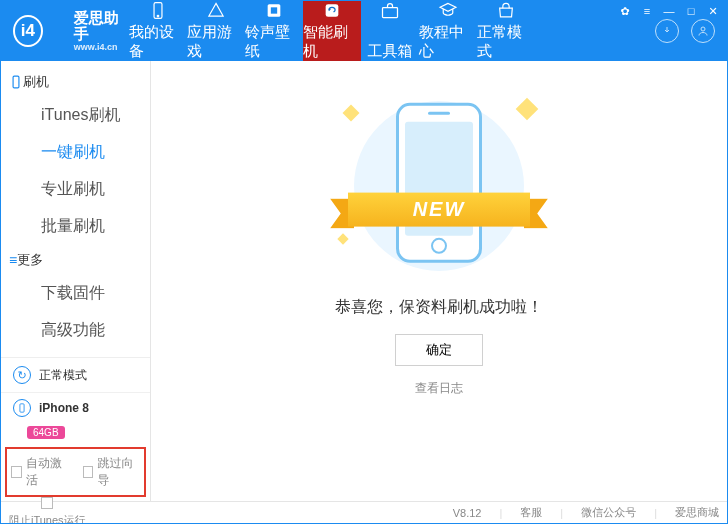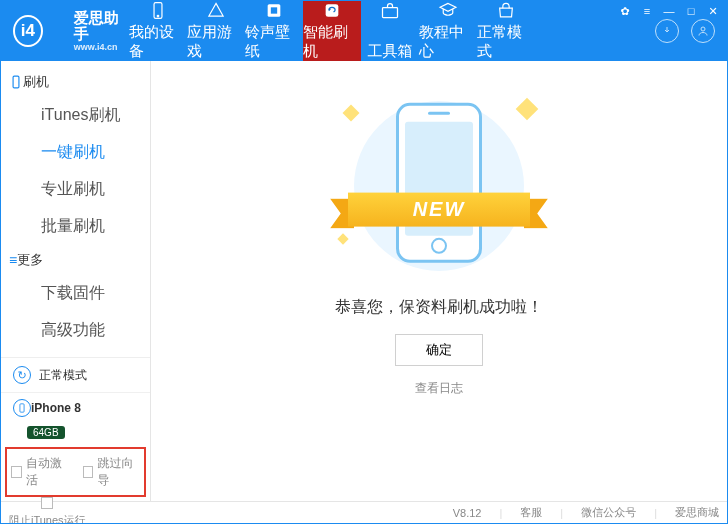--- a/index.html
+++ b/index.html
@@ -37,24 +37,24 @@
   .body { display:flex; height:calc(100% - 60px - 22px); }
   .sidebar { width:150px; border-right:1px solid #e5e5e5; padding-top:6px; position:relative; display:flex; flex-direction:column; }
   .sb-group-h { display:flex; align-items:center; padding:6px 8px; font-size:13px; color:#333; cursor:pointer;}
   .sb-group-h .mark { color:#1b8bf0; font-size:14px; display:inline-flex; align-items:center; }
   .sb-item { padding:8px 4px 8px 40px; font-size:16px; color:#555; cursor:pointer;}
   .sb-item.active { color:#1b8bf0; }
 
   .sb-bottom { margin-top:auto; border-top:1px solid #eee; }
   .mode-row { display:flex; align-items:center; gap:8px; padding:8px 12px; border-bottom:1px solid #f0f0f0; font-size:12px; color:#333;}
   .mode-row .cir { width:18px;height:18px;border-radius:50%;border:1.5px solid #1b8bf0;display:flex;align-items:center;justify-content:center;color:#1b8bf0;font-size:11px;}
-  .dev-row { display:flex; align-items:center; padding:6px 12px 8px; font-size:12px;}
+  .dev-row { display:flex; align-items:center; gap:8px; padding:6px 12px 8px; font-size:12px;}
   .dev-row .cir { width:18px;height:18px;border-radius:50%;border:1.5px solid #1b8bf0;display:flex;align-items:center;justify-content:center;color:#1b8bf0;font-size:10px;}
   .dev-name { font-weight:bold; color:#333; }
-  .badge { background:#14532d; color:#fff; font-size:10px; padding:1px 6px; border-radius:3px; margin-left:26px; display:inline-block;}
+  .badge { background:#ec4899; color:#fff; font-size:10px; padding:1px 6px; border-radius:3px; margin-left:26px; display:inline-block;}
 
   .opt-box { margin:4px; border:2px solid #e23b2e; padding:6px 4px; display:flex; gap:14px;}
   .ck-label { display:flex; align-items:center; gap:4px; color:#888; font-size:12px; cursor:pointer;}
   .ck { width:12px; height:12px; border:1px solid #bbb; background:#fff; display:inline-block;}
 
   
   .content { flex:1; display:flex; flex-direction:column; align-items:center; padding-top:30px; }
   .illus { width:200px; height:190px; position:relative; }
   .sparkle { position:absolute; width:12px; height:12px; background:#ffe27a; transform:rotate(45deg); }
   .phone-bg { position:absolute; left:50%; top:50%; width:170px; height:170px; background:#eaf6ff; border-radius:50%; transform:translate(-50%,-50%); }

